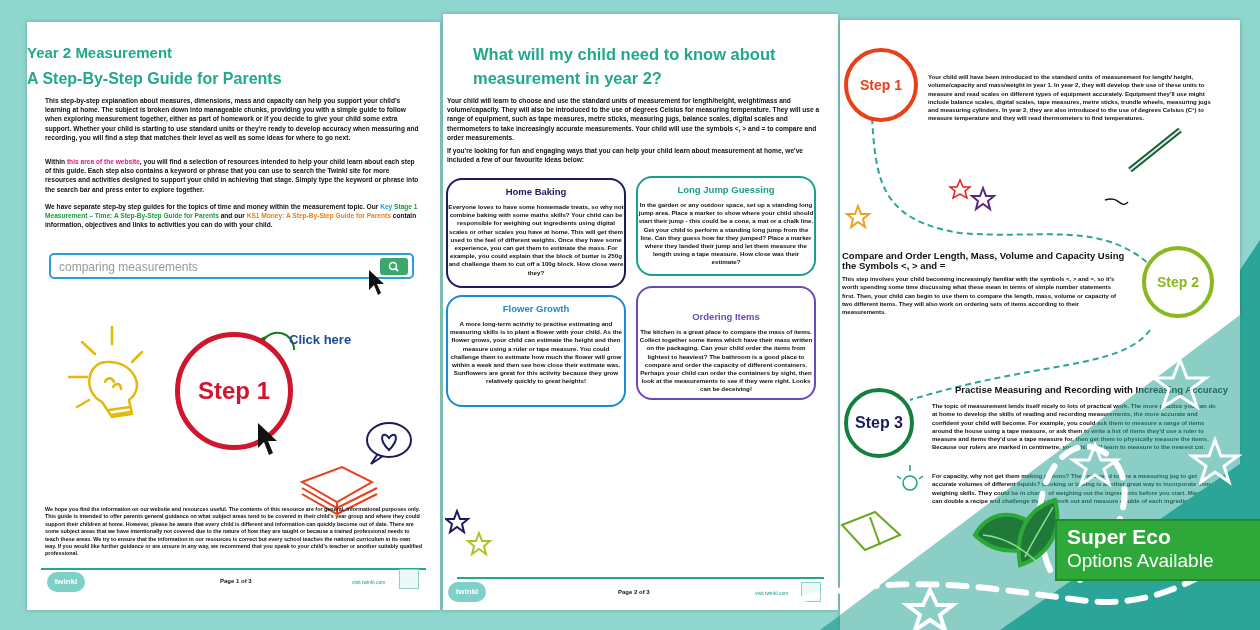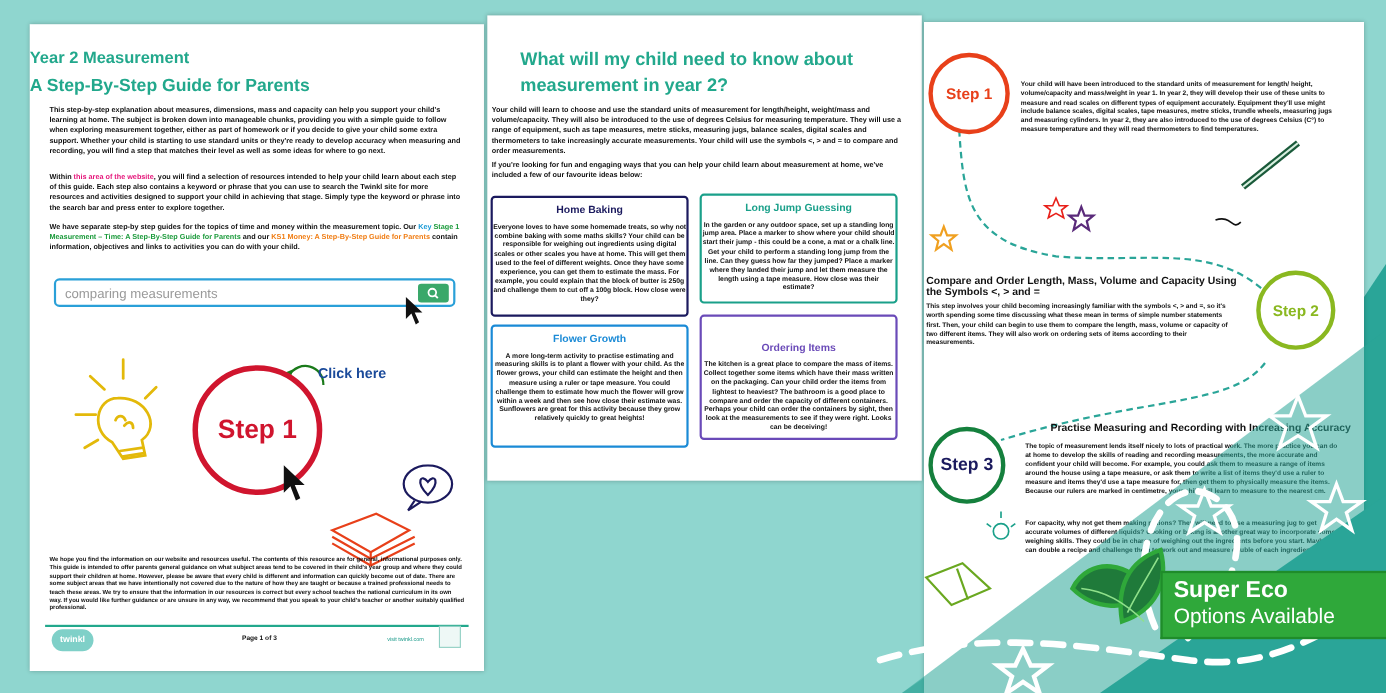--- a/index.html
+++ b/index.html
@@ -1,38 +1,38 @@
 <!DOCTYPE html>
 <html><head>
 <meta charset="utf-8">
 <style>
   * { box-sizing: border-box; margin: 0; padding: 0; }
   html, body { width: 1260px; height: 630px; overflow: hidden; }
   body { background: #8fd6cf; font-family: "Liberation Sans", sans-serif; position: relative; }
   .page { position: absolute; background: #fff; box-shadow: 0 0 4px rgba(0,0,0,0.25); overflow: hidden; }
   #p1 { left: 27px; top: 22px; width: 413px; height: 588px; }
-  #p2 { left: 443px; top: 14px; width: 395px; height: 423px; }
+  #p2 { left: 443px; top: 14px; width: 395px; height: 596px; }
   #p3 { left: 840px; top: 20px; width: 400px; height: 610px; }
   .title { color: #22a88c; text-align: left; font-weight: 600; }
   .body-txt { font-size: 6.6px; line-height: 9.2px; color: #111; font-weight: 600; }
   .pink { color: #e5157a; }
   .blue-link { color: #1a9ad6; }
   .green-link { color: #1a9a3a; }
   .orange-link { color: #f07c12; }
   .footer-rule { position: absolute; left: 14px; right: 14px; height: 2px; background: #22a88c; }
   .twinkl-logo { position: absolute; width: 38px; height: 20px; border-radius: 10px; background: #7fd0c8; color: #fff; font-size: 8px; font-weight: 700; text-align: center; line-height: 20px; }
   .page-num { position: absolute; font-size: 6px; font-weight: 700; color: #111; }
   .visit { position: absolute; font-size: 5px; color: #1a9a8a; }
   .badge-sm { position: absolute; width: 20px; height: 20px; border: 1px solid #8fcfc4; background: #eef8f6; }
 
   .search { position: absolute; left: 22px; top: 231px; width: 365px; height: 26px; border: 2px solid #2aa0d8; border-radius: 5px; background: #fff; }
   .search-ph { position: absolute; left: 8px; top: 5px; font-size: 12px; color: #999; }
   .search-btn { position: absolute; right: 4px; top: 3px; width: 28px; height: 17px; background: #3aa86a; border-radius: 3px; }
 
-  .card { position: absolute; width: 180px; border-radius: 4px; border: 2px solid; background: #fff; padding: 4px 0; }
+  .card { position: absolute; width: 180px; border-radius: 16px; border: 2px solid; background: #fff; padding: 4px 0; }
   .card-title { font-size: 9.5px; font-weight: 700; text-align: center; margin: 2px 0 6px; }
   .card-body { font-size: 6.2px; line-height: 8.2px; text-align: center; font-weight: 600; color: #111; }
 
   .step-circle { position: absolute; border-radius: 50%; background: #fff; display: flex; align-items: center; justify-content: center; font-weight: 700; }
   .h3 { font-size: 9.5px; font-weight: 700; color: #111; line-height: 10px; }
 
   .deco { position: absolute; }
   .eco { position: absolute; left: 1055px; top: 519px; width: 205px; height: 62px; background: #2fa83a; border: 2px solid #1f8c2a; border-right: none; color: #fff; padding: 4px 0 16px 10px; }
   .eco-l1 { font-size: 21px; font-weight: 700; line-height: 24px; }
   .eco-l2 { font-size: 19px; line-height: 24px; }

